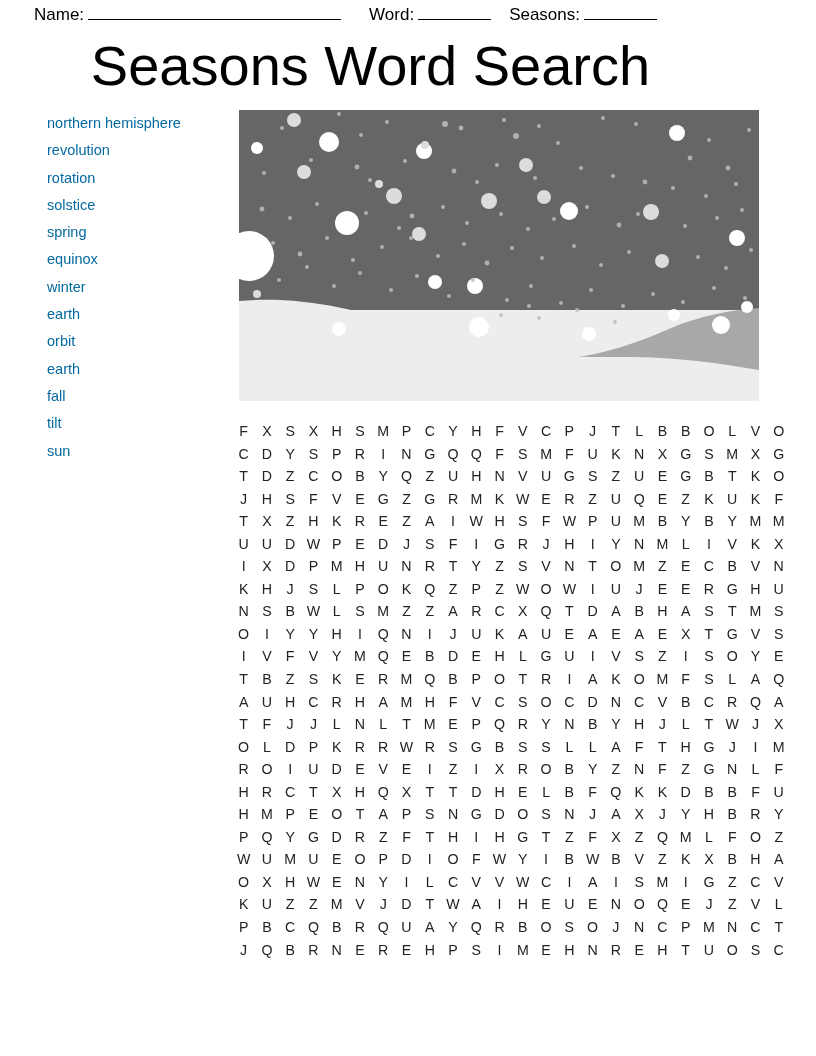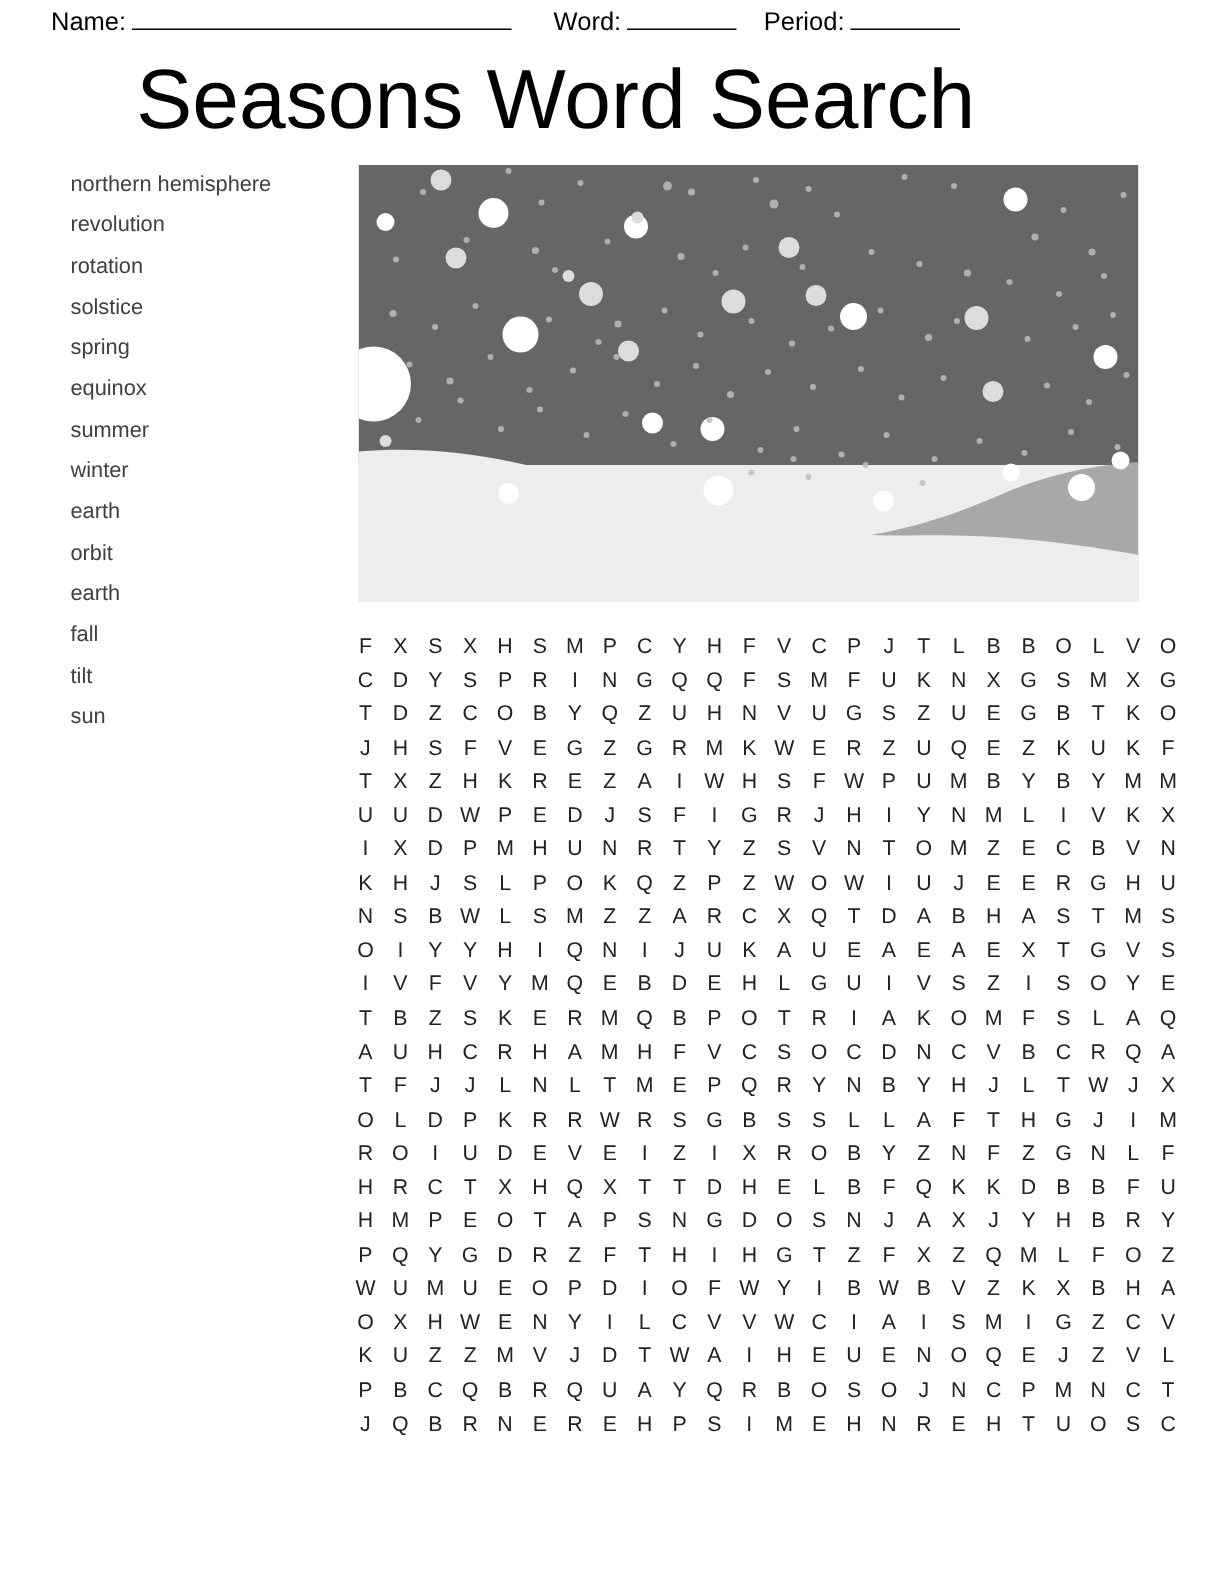--- a/index.html
+++ b/index.html
@@ -69,21 +69,21 @@
     left: 47px;
     top: 110px;
     width: 182px;
     list-style: none;
     margin: 0;
     padding: 0;
   }
   .word-list li {
     font-size: 14.5px;
     line-height: 27.3px;
-    color: #404040;
+    color: #0369a1;
     white-space: nowrap;
   }
 
   
   .illustration {
     position: absolute;
     left: 239px;
     top: 110px;
     width: 520px;
     height: 291px;
@@ -123,35 +123,34 @@
     <span class="hdr-label">Name:</span>
     <span class="hdr-blank blank-name"></span>
   </div>
   <span class="spacer-date"></span>
   <div class="hdr-field">
     <span class="hdr-label">Word:</span>
     <span class="hdr-blank blank-date"></span>
   </div>
   <span class="spacer-period"></span>
   <div class="hdr-field">
-    <span class="hdr-label">Period:</span>
+    <span class="hdr-label">Seasons:</span>
     <span class="hdr-blank blank-period"></span>
   </div>
 </div>
 
 <h1 class="puzzle-title">Seasons Word Search</h1>
 
 <ul class="word-list">
     <li>northern hemisphere</li>
     <li>revolution</li>
     <li>rotation</li>
     <li>solstice</li>
     <li>spring</li>
     <li>equinox</li>
-    <li>summer</li>
     <li>winter</li>
     <li>earth</li>
     <li>orbit</li>
     <li>earth</li>
     <li>fall</li>
     <li>tilt</li>
     <li>sun</li>
   </ul>
 
 <div class="illustration">

